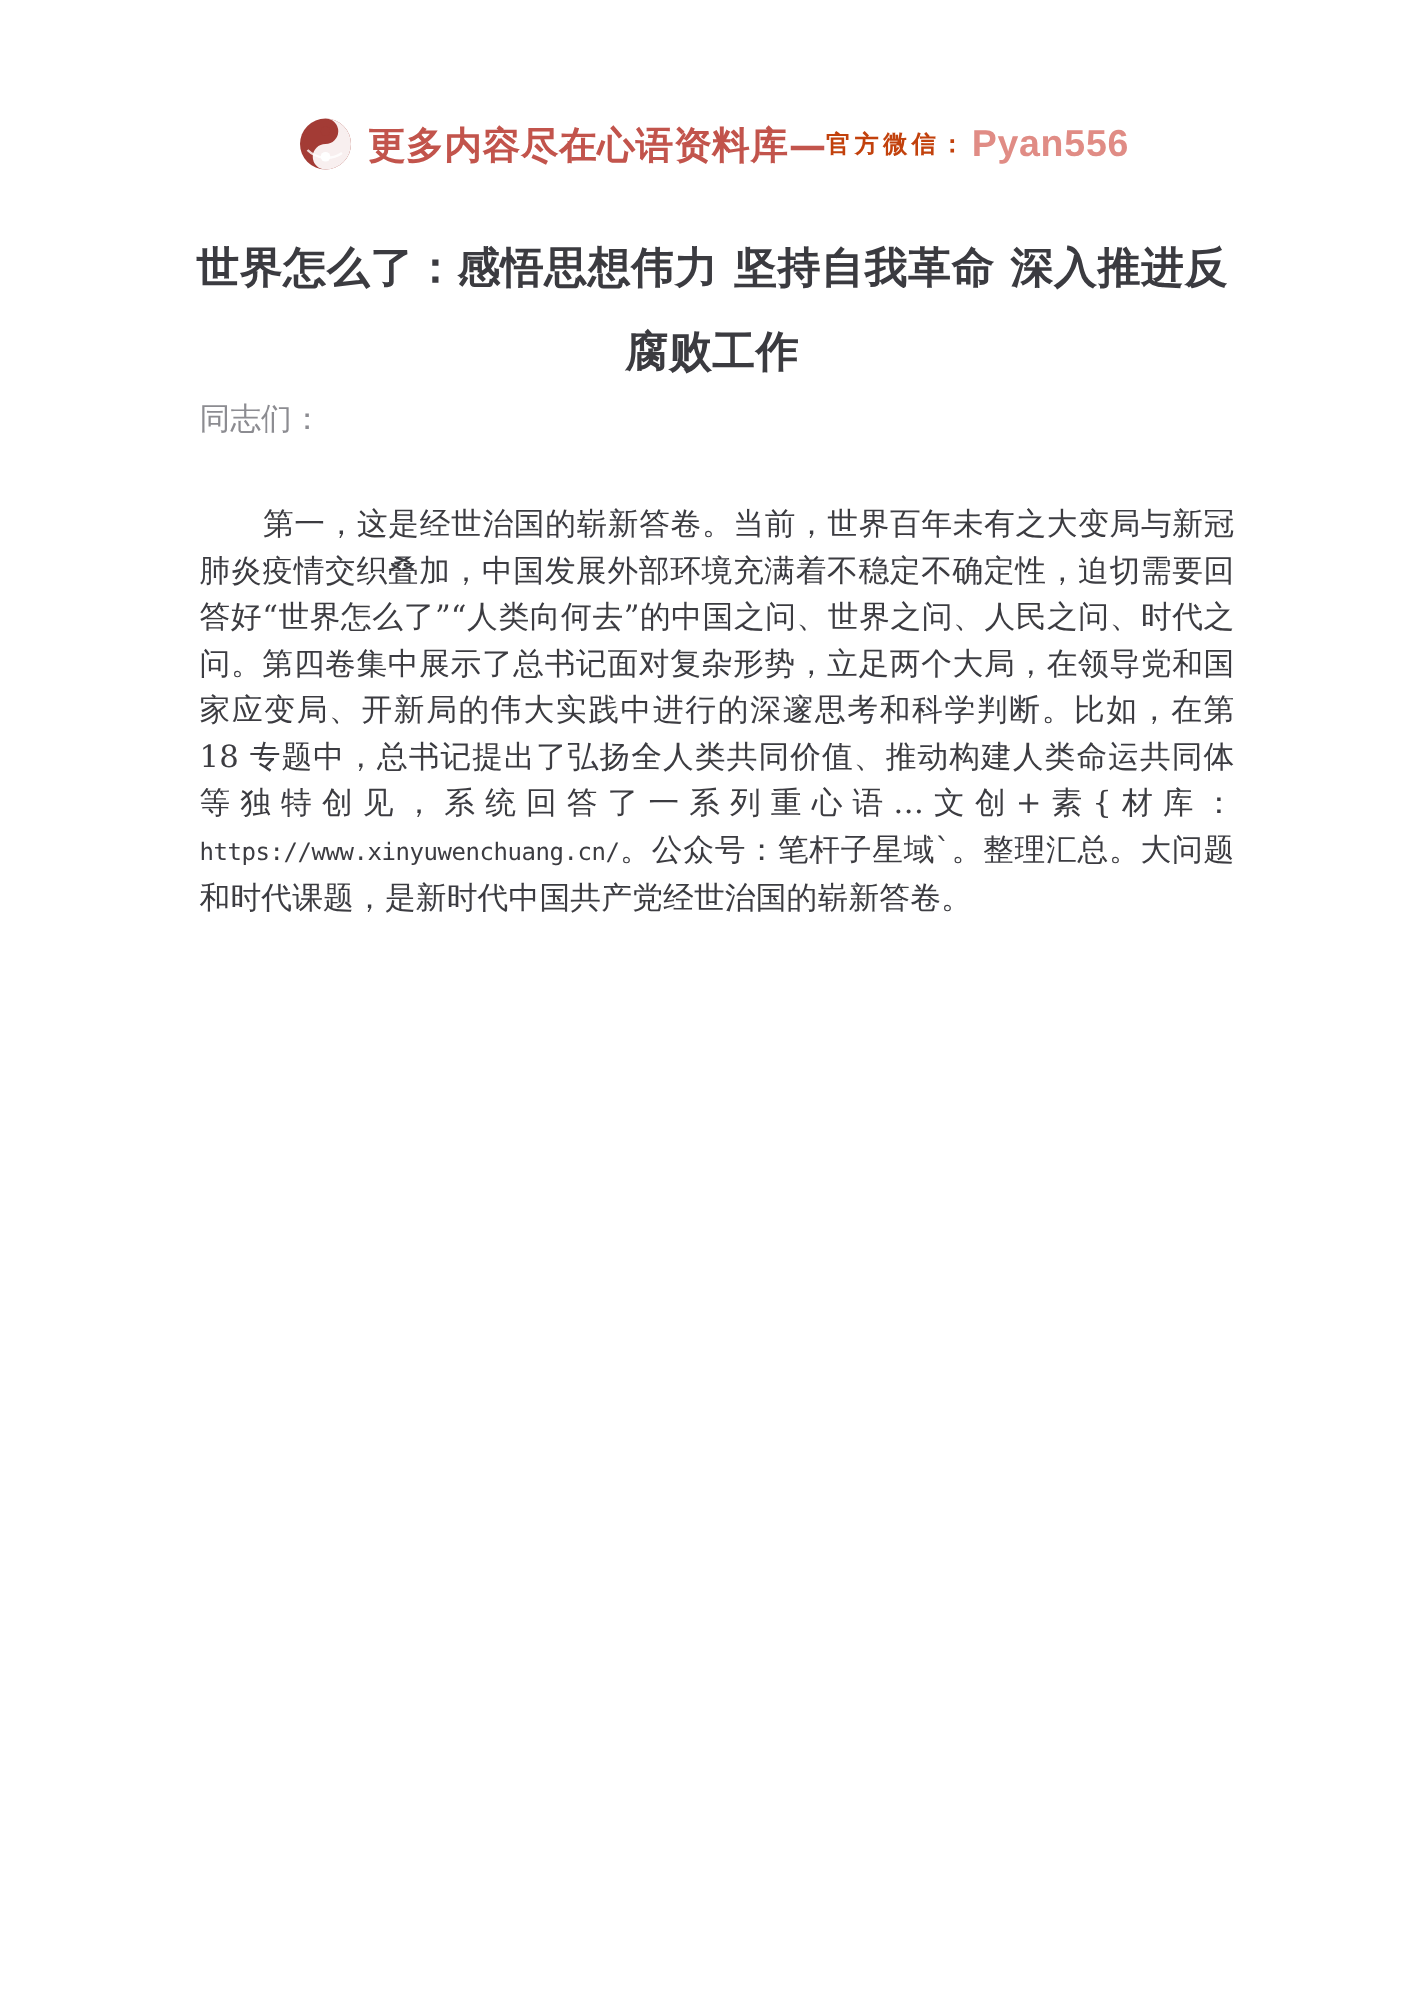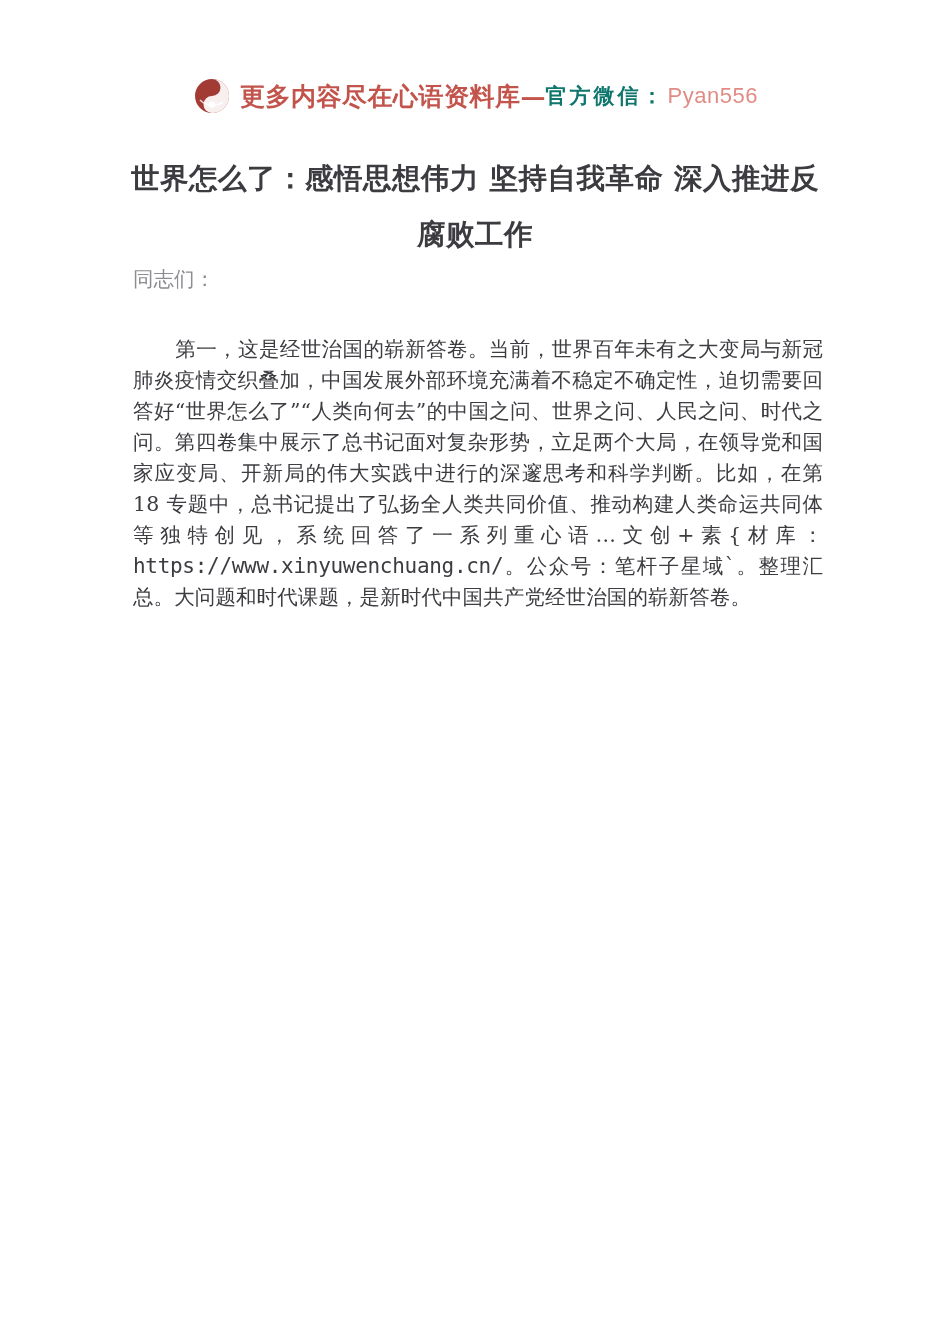--- a/index.html
+++ b/index.html
@@ -48,31 +48,32 @@
     letter-spacing: 0.5px;
   }
   .wm-dash {
     font-family: "DejaVu Serif", "Liberation Serif", serif;
     font-size: 25px;
     font-weight: bold;
     color: #c2544c;
   }
   .wm-cn2 {
     font-family: Liberation Serif, serif;
-    font-size: 21px;
-    font-weight: bold;
-    color: #0f766e;
+    font-size: 16px;
+    font-weight: bold;
+    color: #c2410c;
     letter-spacing: 3px;
   }
   .wm-id {
     font-family: "Liberation Sans", "DejaVu Sans", sans-serif;
-    font-size: 22px;
+    font-size: 25px;
     color: #e08c85;
     letter-spacing: 0.5px;
     margin-left: 2px;
+    font-weight: bold;
   }
 
   
   .doc-title {
     position: absolute;
     top: 150px;
     left: 118px;
     width: 714px;
     text-align: center;
     font-family: "DejaVu Serif", "Liberation Serif", serif;
@@ -119,21 +120,21 @@
     letter-spacing: 0.1px;
   }
   .para-tight .indent { display: inline-block; width: 42px; }
 
   .lead-bold {
     font-weight: bold;
     color: #26262a;
   }
   .mono {
     font-family: "DejaVu Sans Mono", "Liberation Mono", monospace;
-    font-size: 21px;
+    font-size: 16px;
     letter-spacing: -0.3px;
   }
 
   .salute {
     font-family: "DejaVu Serif", "Liberation Serif", serif;
     font-size: 20.5px;
     color: #8c8c91;
     line-height: 34px;
   }
 

